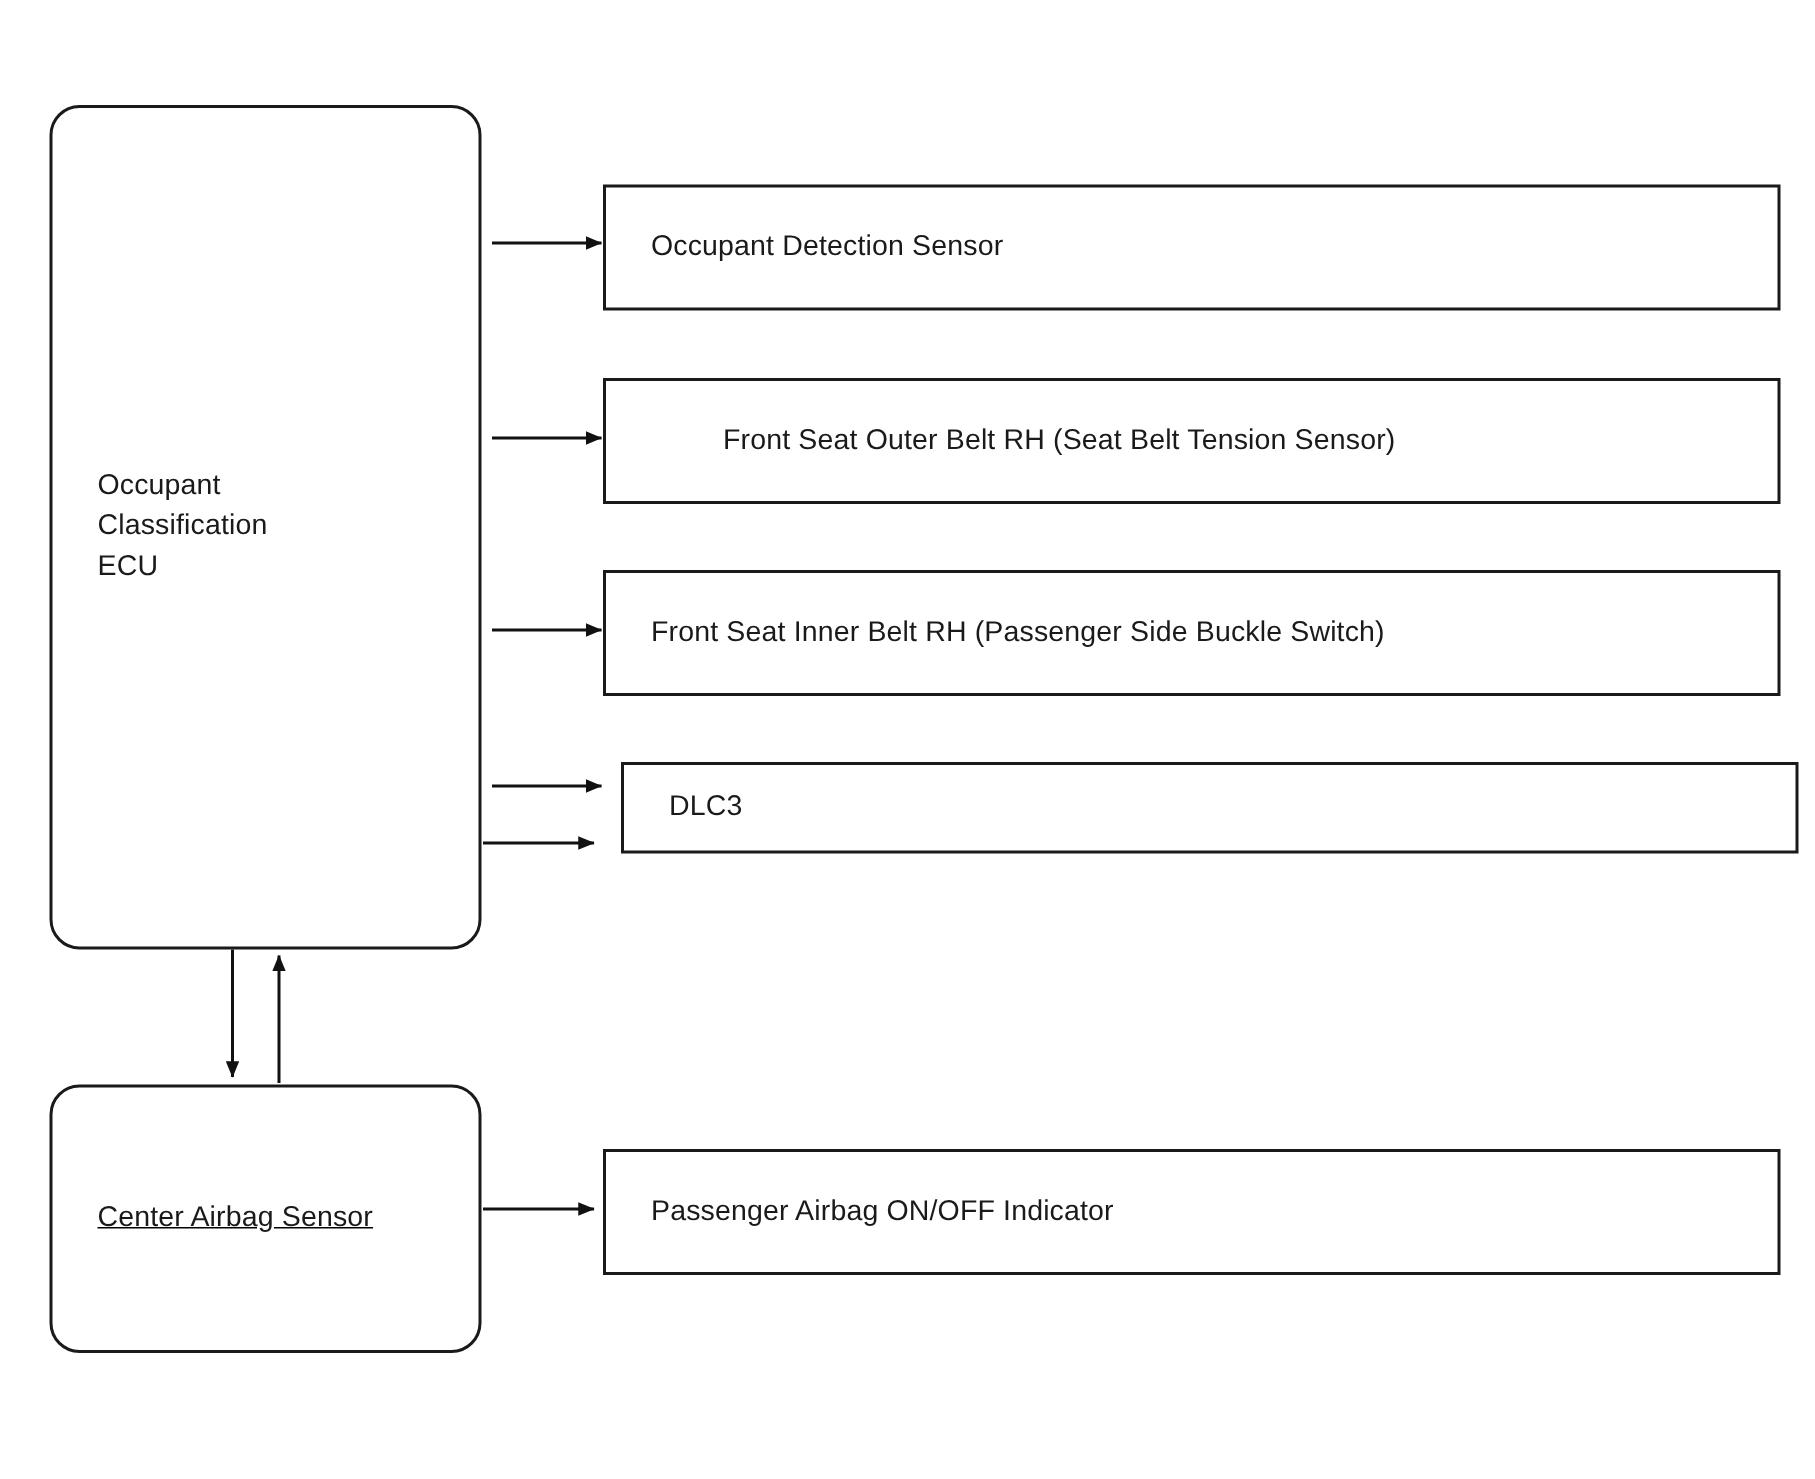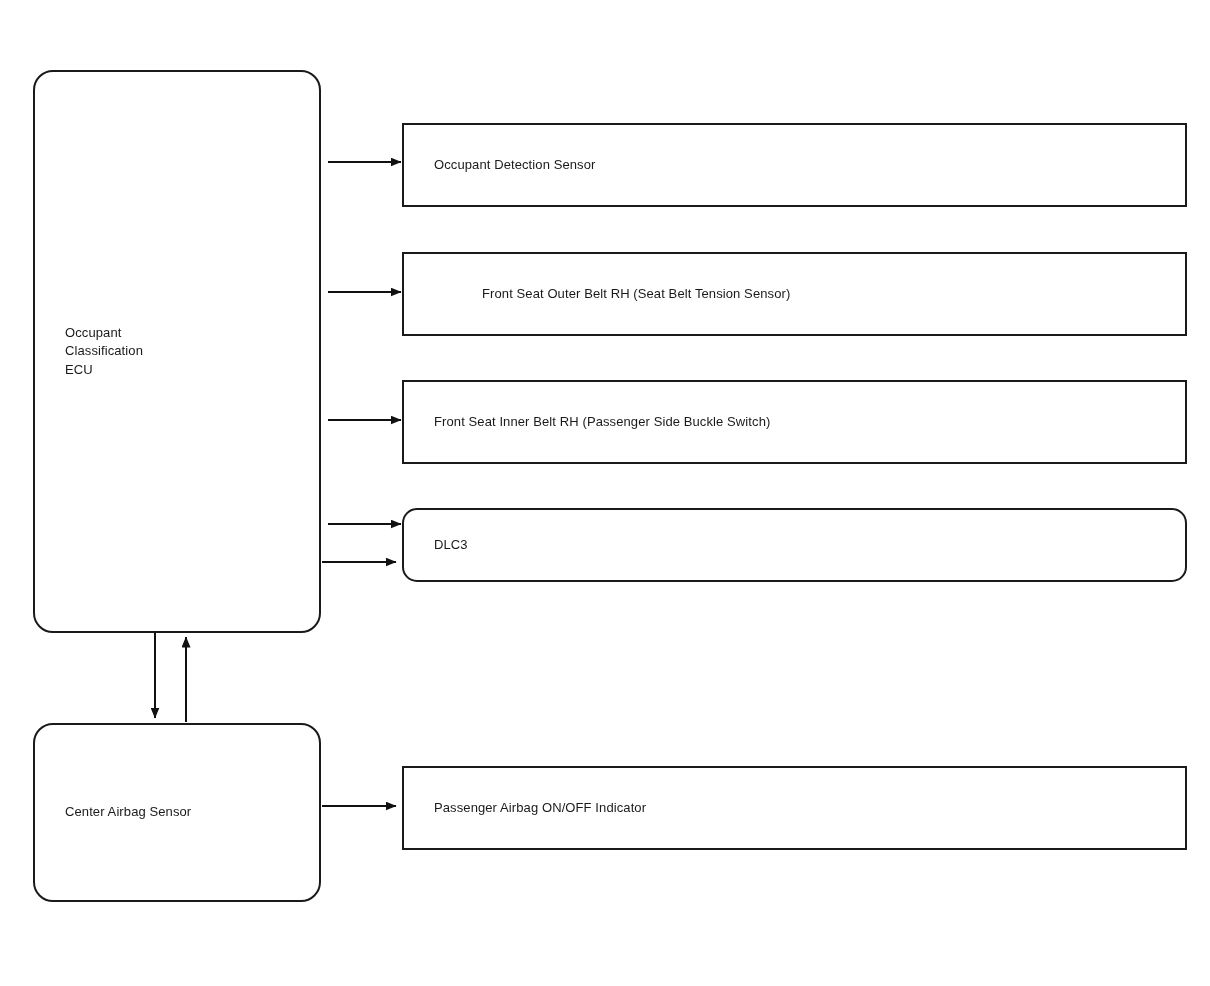--- a/index.html
+++ b/index.html
@@ -31,41 +31,41 @@
     box-sizing: border-box;
     background: #ffffff;
     border: 2px solid #1a1a1a;
     display: flex;
     align-items: center;
   }
   .node.rounded {
     border-radius: 20px;
   }
   .node-label {
-    font-size: 13px;
+    font-size: 19px;
     line-height: 1.42;
     color: #1a1a1a;
     padding-left: 30px;
     padding-right: 14px;
     white-space: pre-line;
     letter-spacing: 0.1px;
   }
   .node.ecu .node-label {
   }
   .node.wide .node-label {
     padding-left: 30px;
   }
 
   
   #ecu           { left: 33px;  top: 70px;  width: 288px; height: 563px; }
-  #center-sensor { left: 33px;  top: 723px; width: 288px; height: 179px; }
+  #center-sensor { left: 33px;  top: 723px; width: 288px; height: 179px; text-decoration: underline; }
   #box-ods       { left: 402px; top: 123px; width: 785px; height: 84px; }
   #box-outer     { left: 402px; top: 252px; width: 785px; height: 84px; padding-left: 48px; }
   #box-inner     { left: 402px; top: 380px; width: 785px; height: 84px; }
-  #box-dlc3      { left: 402px; top: 508px; width: 785px; height: 74px; border-radius: 15px; }
+  #box-dlc3      { left: 414px; top: 508px; width: 785px; height: 61px; }
   #box-indicator { left: 402px; top: 766px; width: 785px; height: 84px; }
 </style>
 </head>
 <body>
 
 <div id="canvas">
 
   <svg class="connectors" viewBox="0 0 1210 986" xmlns="http://www.w3.org/2000/svg">
     <defs>
       <marker id="arrow-end" markerWidth="11" markerHeight="9" refX="10.5" refY="4.5" orient="auto" markerUnits="userSpaceOnUse">

